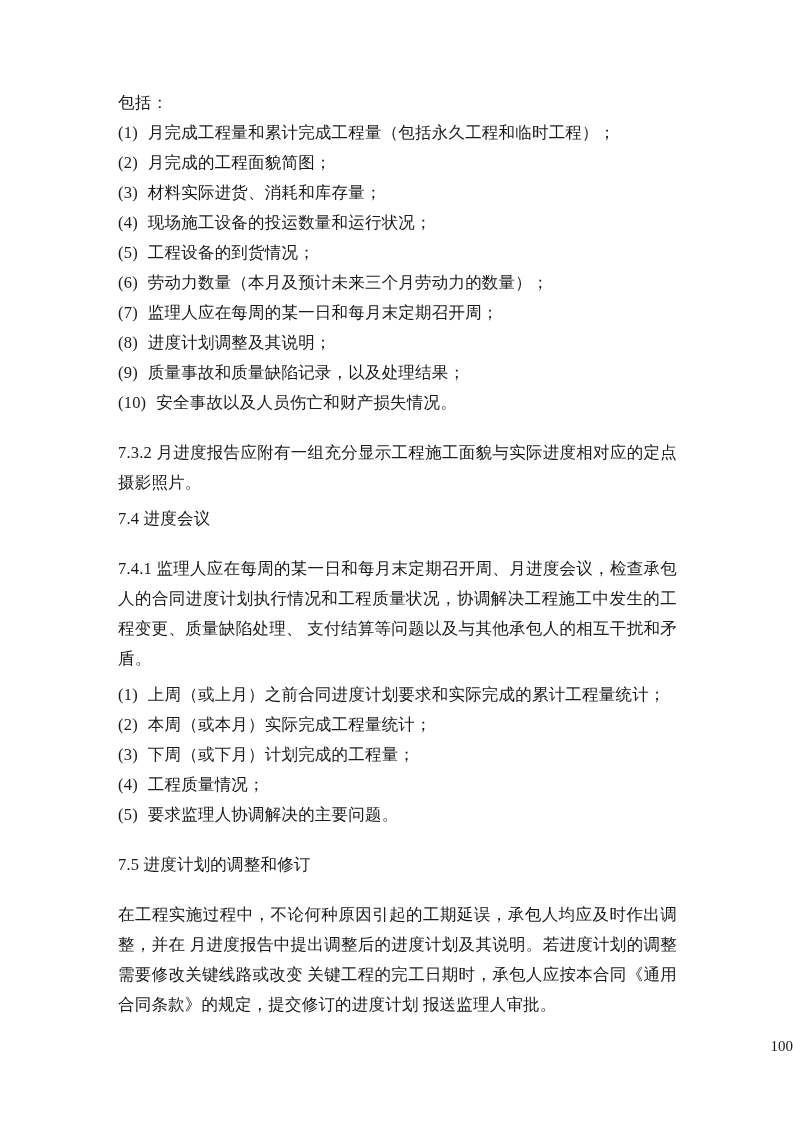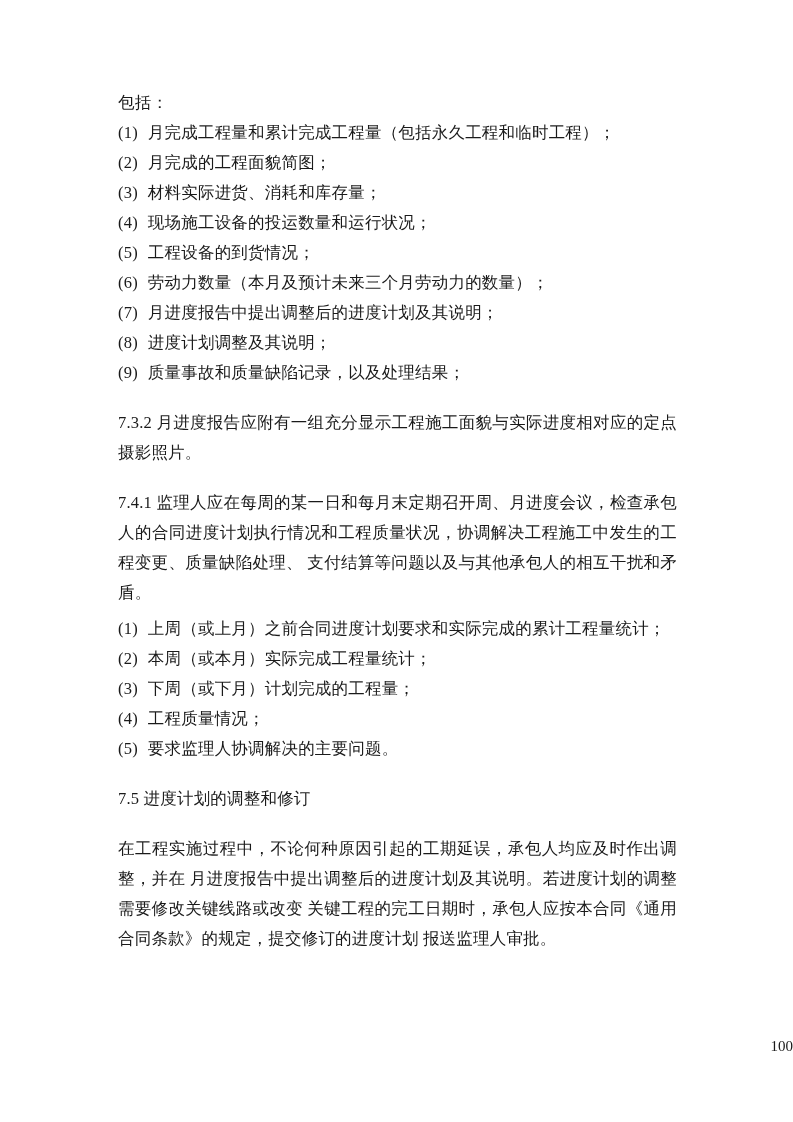--- a/index.html
+++ b/index.html
@@ -81,33 +81,38 @@
     <p class="li">
         <span class="num">(5)</span>
         <span class="li-text">工程设备的到货情况；</span>
       </p>
     <p class="li">
         <span class="num">(6)</span>
         <span class="li-text">劳动力数量（本月及预计未来三个月劳动力的数量）；</span>
       </p>
     <p class="li">
         <span class="num">(7)</span>
-        <span class="li-text">月进度报告中提出调整后的进度计划及其说明；</span>
+        <span class="li-text">监理人应在每周的某一日和每月末定期召开周；</span>
       </p>
     <p class="li">
         <span class="num">(8)</span>
         <span class="li-text">进度计划调整及其说明；</span>
       </p>
     <p class="li">
         <span class="num">(9)</span>
         <span class="li-text">质量事故和质量缺陷记录，以及处理结果；</span>
       </p>
+    <p class="li">
+        <span class="num">(10)</span>
+        <span class="li-text">安全事故以及人员伤亡和财产损失情况。</span>
+      </p>
 
     <p class="para mt8">7.3.2 月进度报告应附有一组充分显示工程施工面貌与实际进度相对应的定点摄影照片。</p>
 
+    <p class="para mt6">7.4 进度会议</p>
 
     <p class="para mt8">7.4.1 监理人应在每周的某一日和每月末定期召开周、月进度会议，检查承包人的合同进度计划执行情况和工程质量状况，协调解决工程施工中发生的工程变更、质量缺陷处理、 支付结算等问题以及与其他承包人的相互干扰和矛盾。</p>
 
 
     <p class="li mt6">
         <span class="num">(1)</span>
         <span class="li-text">上周（或上月）之前合同进度计划要求和实际完成的累计工程量统计；</span>
       </p>
     <p class="li">
         <span class="num">(2)</span>

